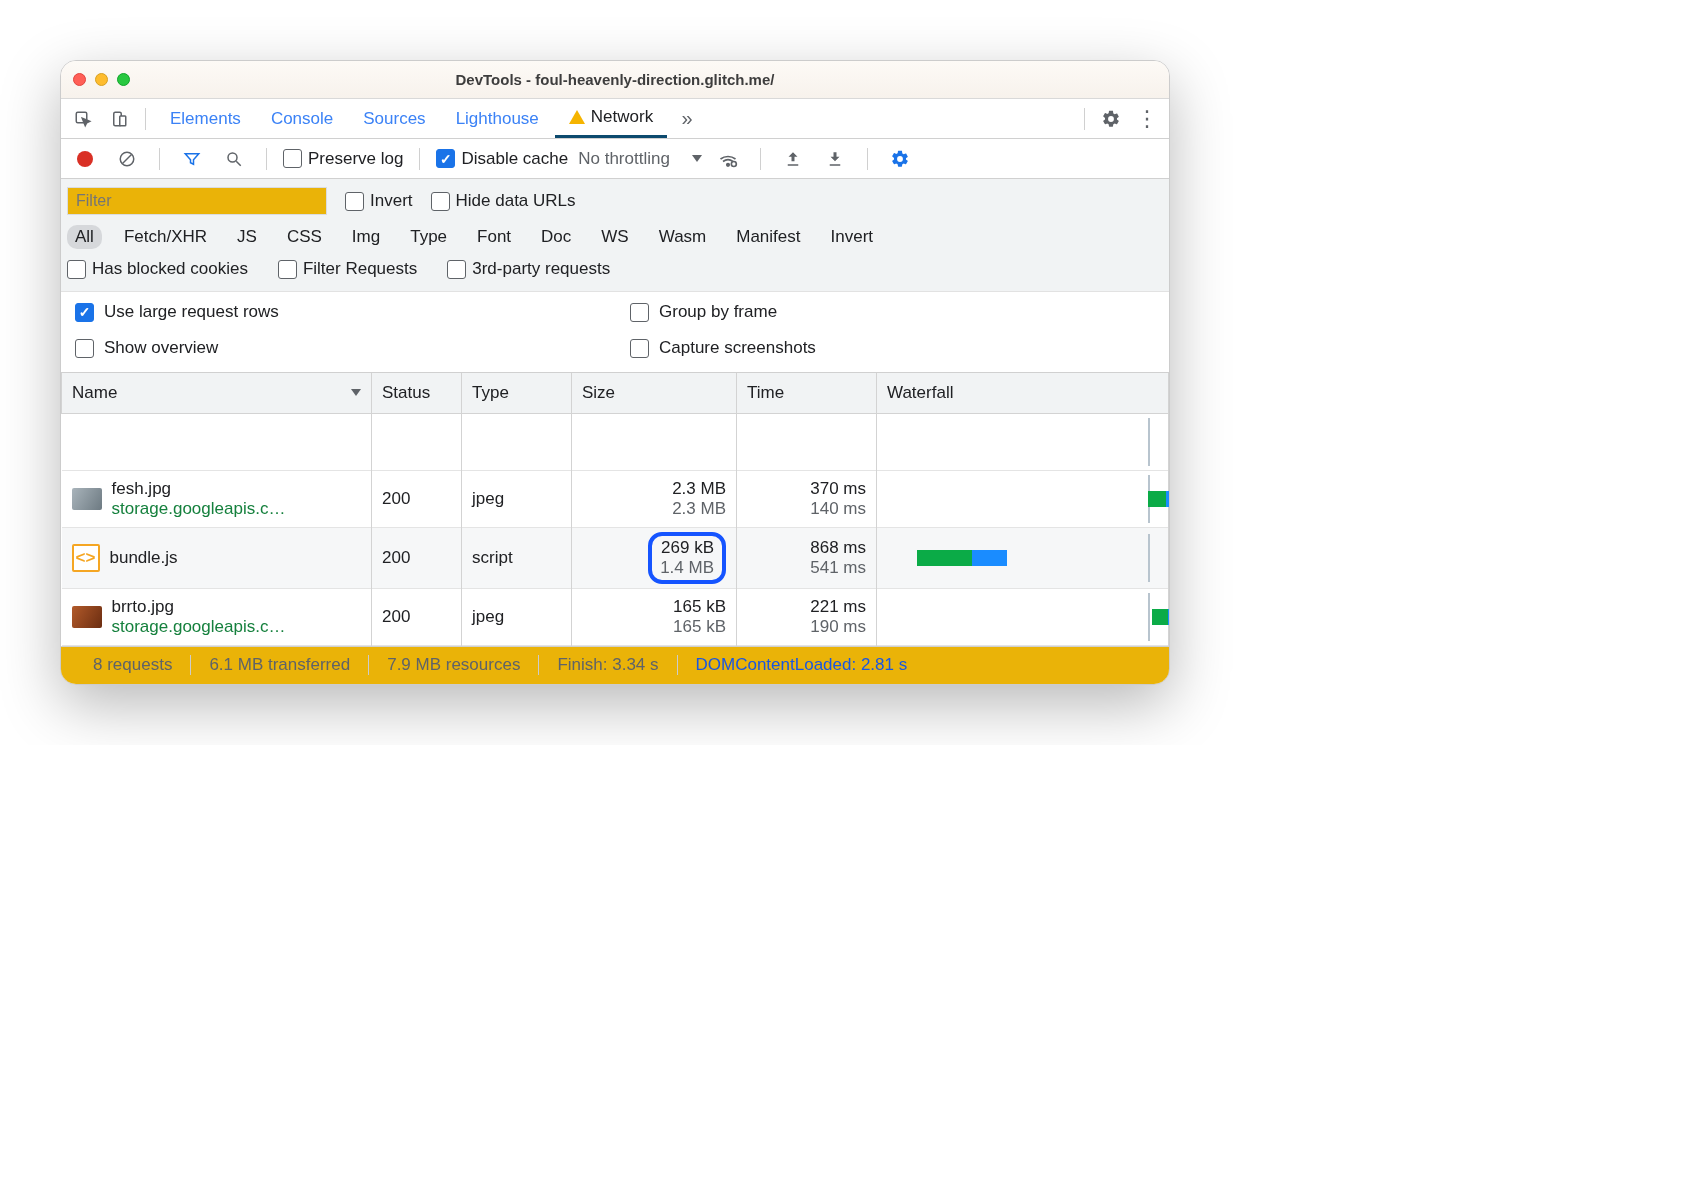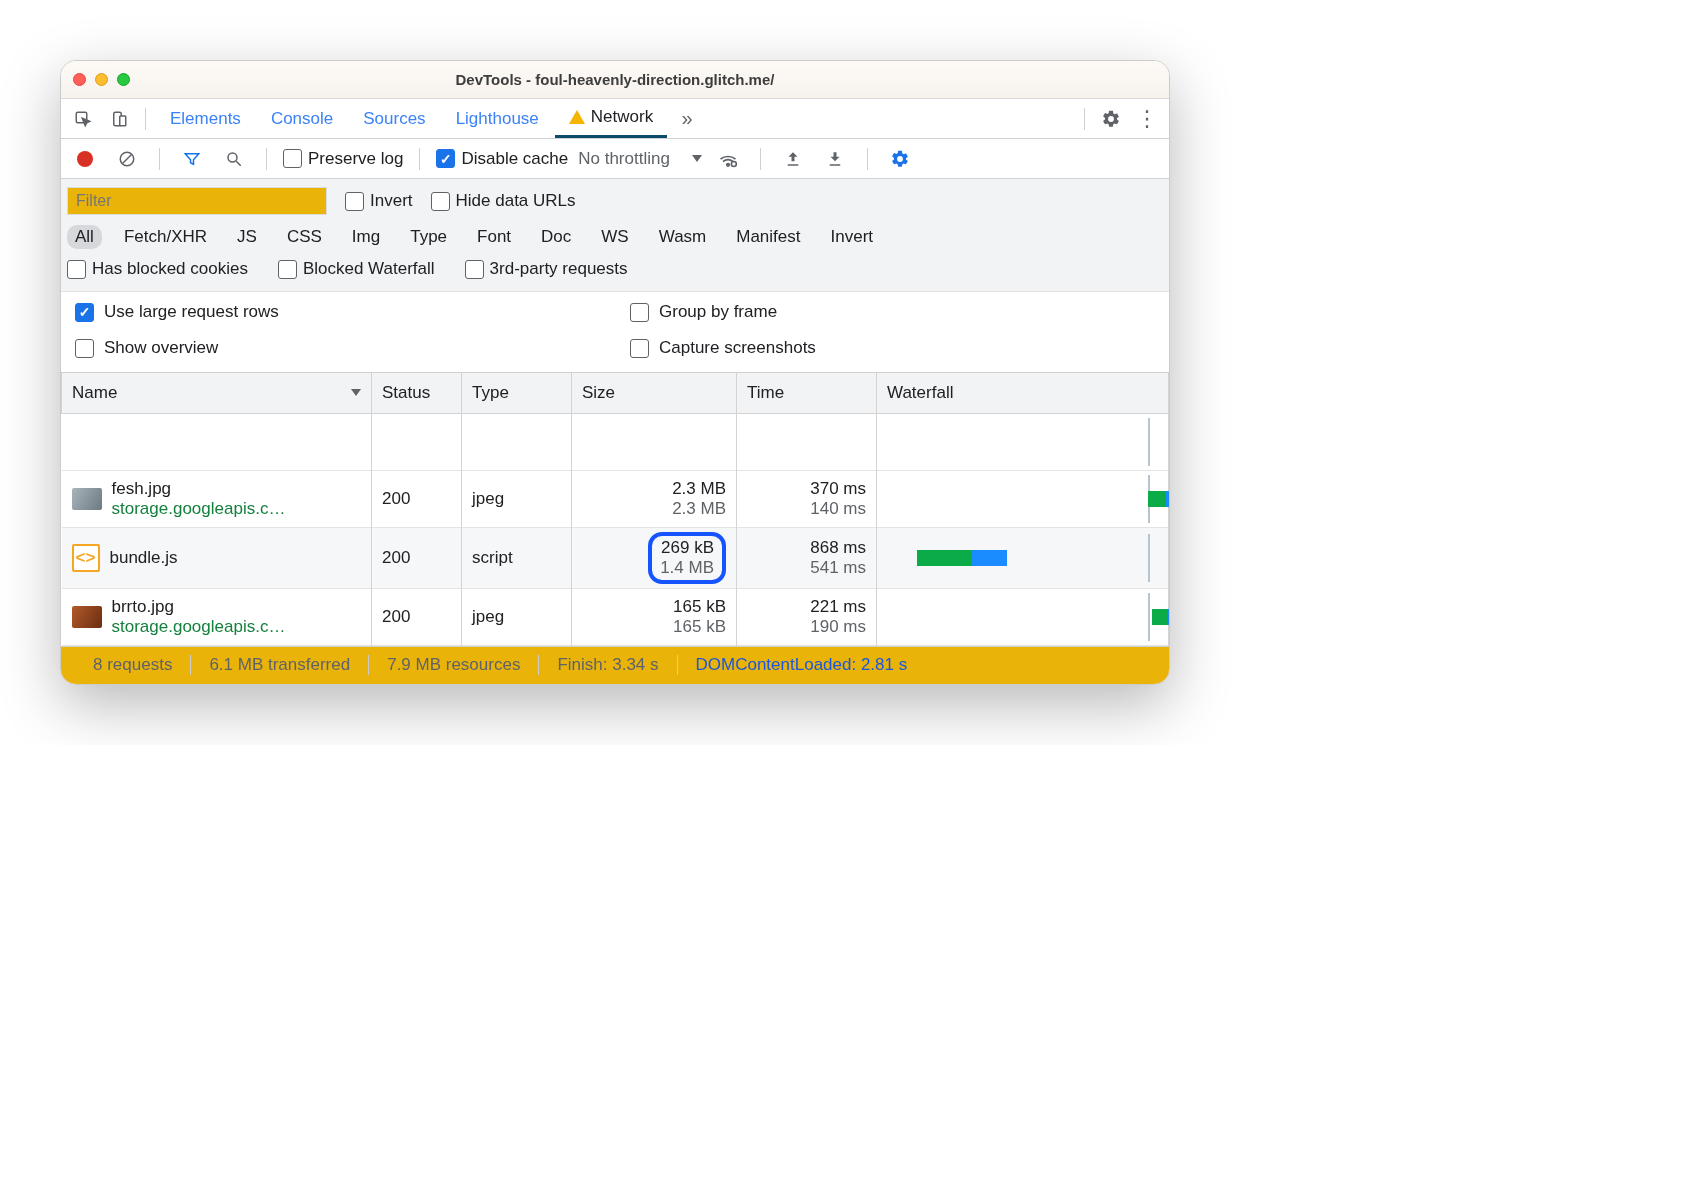--- a/index.html
+++ b/index.html
@@ -347,21 +347,21 @@
       <span class="pill">Manifest</span>
       <span class="pill">Invert</span>
     </div>
     <div class="checks-row">
       <label class="chk">
         <span class="cbox"></span>
         <span>Has blocked cookies</span>
       </label>
       <label class="chk">
         <span class="cbox"></span>
-        <span>Blocked Waterfall</span>
+        <span>Filter Requests</span>
       </label>
       <label class="chk">
         <span class="cbox"></span>
         <span>3rd-party requests</span>
       </label>
     </div>
   </div>
 
   <div class="options">
     <label class="chkbig">

